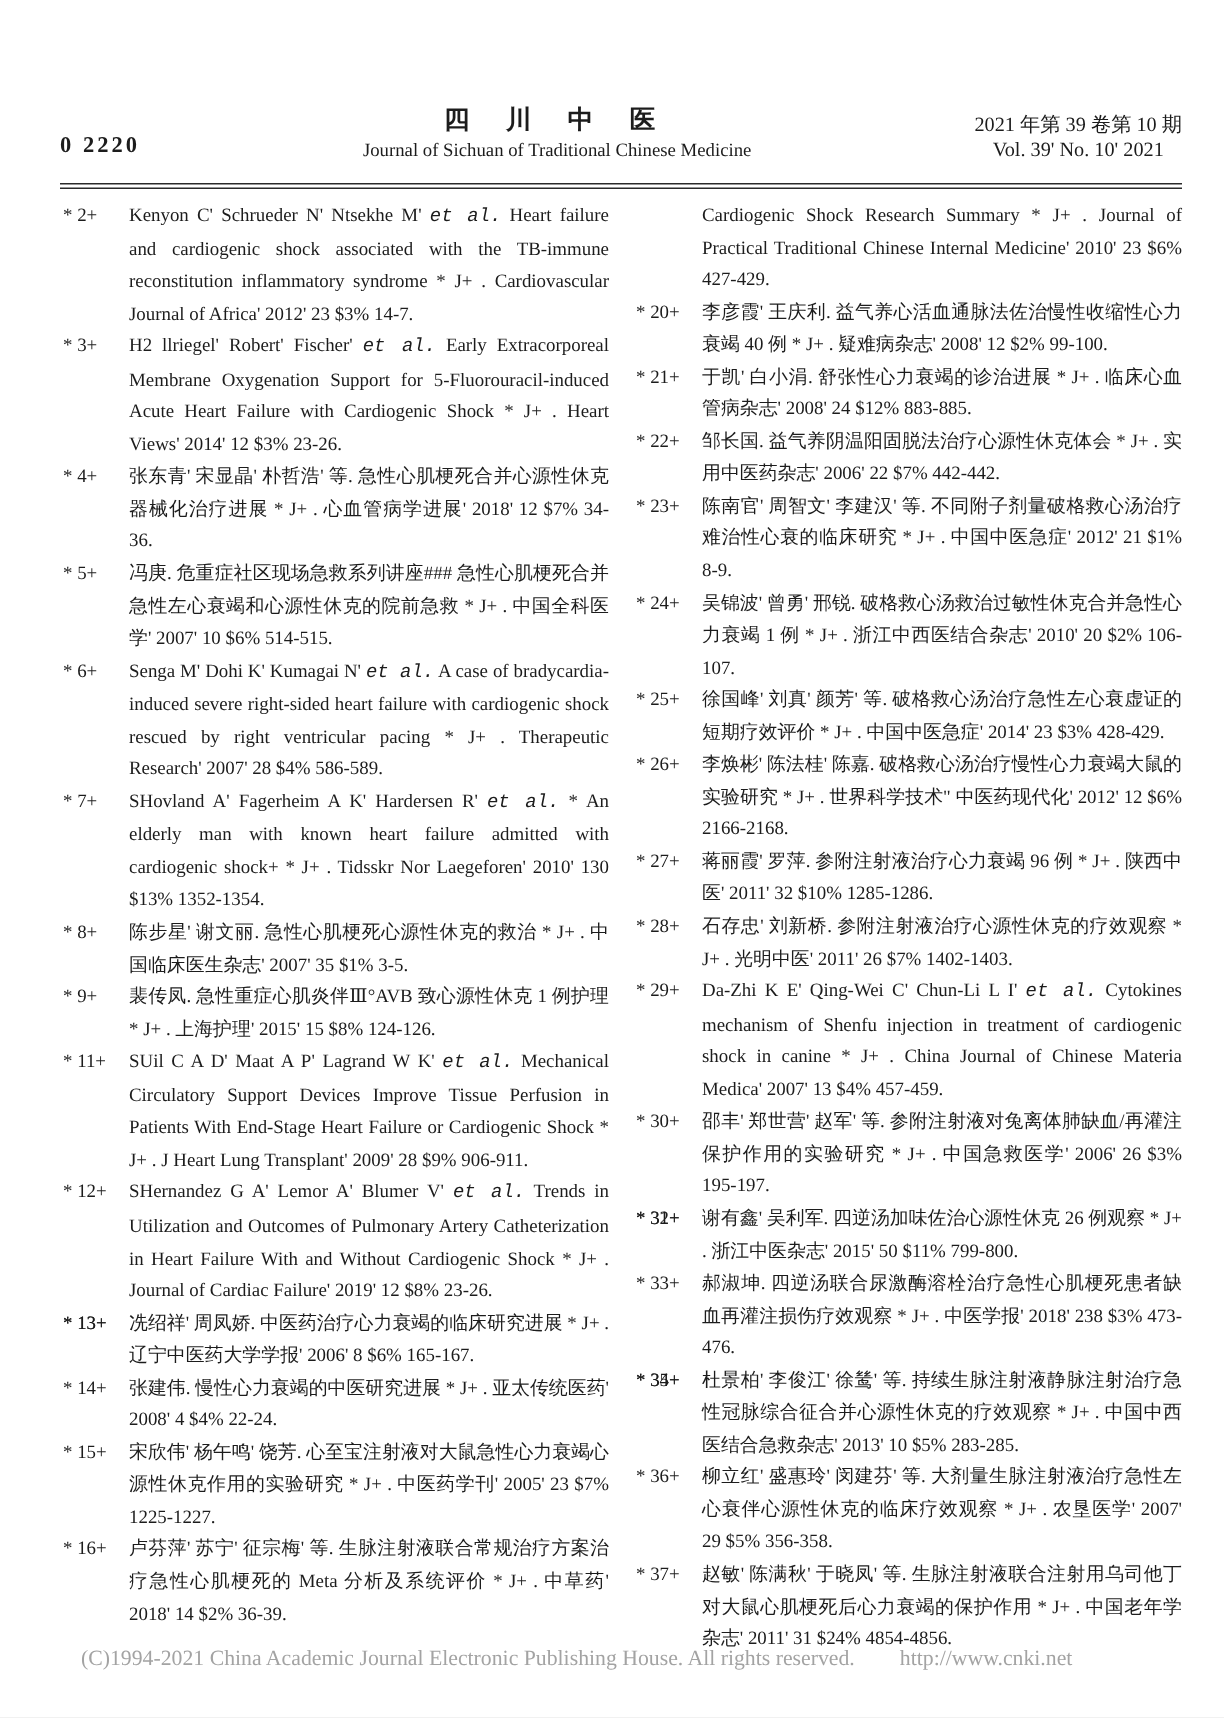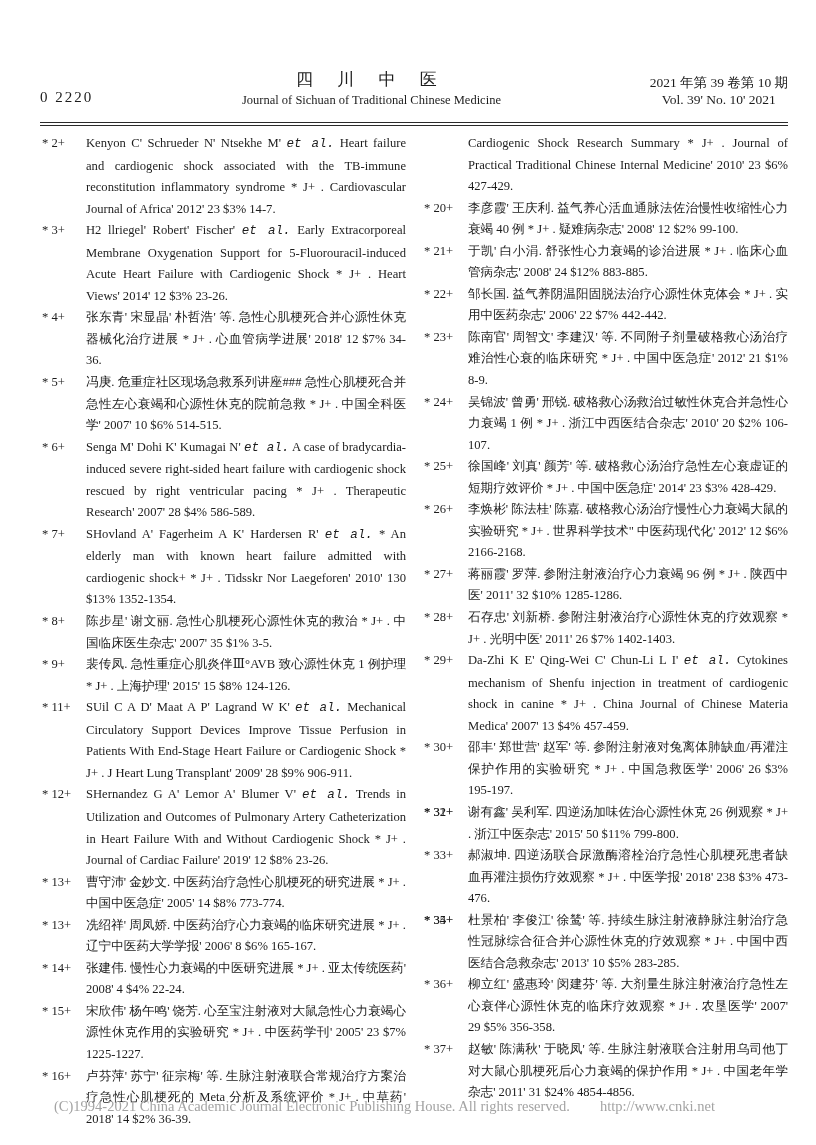--- a/index.html
+++ b/index.html
@@ -10,23 +10,23 @@
     background:#ffffff;
     font-family:"Liberation Serif","DejaVu Serif",serif;
     color:#1c1c1c;
     overflow:hidden;
   }
   
   .header{
     position:absolute;top:68px;left:40px;right:28px;
     display:flex;justify-content:space-between;align-items:flex-end;
   }
-  .page-num{font-size:15px;letter-spacing:2px;padding-bottom:2px;}
+  .page-num{font-size:15px;letter-spacing:2px;padding-bottom:2px;font-weight:bold;}
   .head-center{text-align:center;flex:1;}
-  .head-cn{font-size:17px;font-weight:normal;letter-spacing:10px;margin-bottom:2px;}
+  .head-cn{font-size:17px;font-weight:bold;letter-spacing:10px;margin-bottom:2px;}
   .head-en{font-size:12.5px;}
   .head-right{text-align:center;font-size:13.5px;line-height:17px;white-space:nowrap;}
   .rule{
     position:absolute;top:122px;left:40px;right:28px;height:2px;
     border-top:1.6px solid #2a2a2a;border-bottom:1.6px solid #2a2a2a;
   }
   
   .columns{
     position:absolute;top:133px;left:40px;right:28px;
     display:flex;gap:16px;
@@ -77,21 +77,21 @@
         <div class="ref"><span class="num">* 2+</span><span class="txt">Kenyon C'  Schrueder N'  Ntsekhe M'  <i>et al.</i>  Heart failure and cardiogenic shock associated with the TB-immune reconstitution inflammatory syndrome * J+ . Cardiovascular Journal of Africa'  2012'  23 $3%  14-7.</span></div>
         <div class="ref"><span class="num">* 3+</span><span class="txt">H2 llriegel'  Robert'  Fischer'  <i>et al.</i>  Early Extracorporeal Membrane Oxygenation Support for 5-Fluorouracil-induced Acute Heart Failure with Cardiogenic Shock * J+ . Heart Views'  2014'  12 $3%  23-26.</span></div>
         <div class="ref"><span class="num">* 4+</span><span class="txt">张东青'  宋显晶'  朴哲浩'  等. 急性心肌梗死合并心源性休克器械化治疗进展 * J+ . 心血管病学进展'  2018'  12 $7%  34-36.</span></div>
         <div class="ref"><span class="num">* 5+</span><span class="txt">冯庚. 危重症社区现场急救系列讲座### 急性心肌梗死合并急性左心衰竭和心源性休克的院前急救 * J+ . 中国全科医学'  2007'  10 $6%  514-515.</span></div>
         <div class="ref"><span class="num">* 6+</span><span class="txt">Senga M'  Dohi K'  Kumagai N'  <i>et al.</i>  A case of bradycardia-induced severe right-sided heart failure with cardiogenic shock rescued by right ventricular pacing * J+ . Therapeutic Research'  2007'  28 $4%  586-589.</span></div>
         <div class="ref"><span class="num">* 7+</span><span class="txt">SHovland A'  Fagerheim A K'  Hardersen R'  <i>et al.</i>  * An elderly man with known heart failure admitted with cardiogenic shock+ * J+ . Tidsskr Nor Laegeforen'  2010'  130 $13%  1352-1354.</span></div>
         <div class="ref"><span class="num">* 8+</span><span class="txt">陈步星'  谢文丽. 急性心肌梗死心源性休克的救治 * J+ . 中国临床医生杂志'  2007'  35 $1%  3-5.</span></div>
         <div class="ref"><span class="num">* 9+</span><span class="txt">裴传凤. 急性重症心肌炎伴Ⅲ°AVB 致心源性休克 1 例护理 * J+ . 上海护理'  2015'  15 $8%  124-126.</span></div>
         <div class="ref"><span class="num">* 11+</span><span class="txt">SUil C A D'  Maat A P'  Lagrand W K'  <i>et al.</i>  Mechanical Circulatory Support Devices Improve Tissue Perfusion in Patients With End-Stage Heart Failure or Cardiogenic Shock * J+ . J Heart Lung Transplant'  2009'  28 $9%  906-911.</span></div>
         <div class="ref"><span class="num">* 12+</span><span class="txt">SHernandez G A'  Lemor A'  Blumer V'  <i>et al.</i>  Trends in Utilization and Outcomes of Pulmonary Artery Catheterization in Heart Failure With and Without Cardiogenic Shock * J+ . Journal of Cardiac Failure'  2019'  12 $8%  23-26.</span></div>
-        <div class="ref"><span class="num">* 13+</span><span class="txt">曹守沛'  金妙文. 中医药治疗急性心肌梗死的研究进展 * J+ . 中国中医急症'  2005'  14 $8%  773-774.</span></div>
+        <div class="ref"><span class="num">* 13+</span></div>
         <div class="ref"><span class="num">* 13+</span><span class="txt">冼绍祥'  周凤娇. 中医药治疗心力衰竭的临床研究进展 * J+ . 辽宁中医药大学学报'  2006'  8 $6%  165-167.</span></div>
         <div class="ref"><span class="num">* 14+</span><span class="txt">张建伟. 慢性心力衰竭的中医研究进展 * J+ . 亚太传统医药'  2008'  4 $4%  22-24.</span></div>
         <div class="ref"><span class="num">* 15+</span><span class="txt">宋欣伟'  杨午鸣'  饶芳. 心至宝注射液对大鼠急性心力衰竭心源性休克作用的实验研究 * J+ . 中医药学刊'  2005'  23 $7%  1225-1227.</span></div>
         <div class="ref"><span class="num">* 16+</span><span class="txt">卢芬萍'  苏宁'  征宗梅'  等. 生脉注射液联合常规治疗方案治疗急性心肌梗死的 Meta 分析及系统评价 * J+ . 中草药'  2018'  14 $2%  36-39.</span></div>
       </div>
     <div class="col" id="col-right">
         <div class="ref"><span class="num"></span><span class="txt">Cardiogenic Shock Research Summary * J+ . Journal of Practical Traditional Chinese Internal Medicine'  2010'  23 $6%  427-429.</span></div>
         <div class="ref"><span class="num">* 20+</span><span class="txt">李彦霞'  王庆利. 益气养心活血通脉法佐治慢性收缩性心力衰竭 40 例 * J+ . 疑难病杂志'  2008'  12 $2%  99-100.</span></div>
         <div class="ref"><span class="num">* 21+</span><span class="txt">于凯'  白小涓. 舒张性心力衰竭的诊治进展 * J+ . 临床心血管病杂志'  2008'  24 $12%  883-885.</span></div>
         <div class="ref"><span class="num">* 22+</span><span class="txt">邹长国. 益气养阴温阳固脱法治疗心源性休克体会 * J+ . 实用中医药杂志'  2006'  22 $7%  442-442.</span></div>

